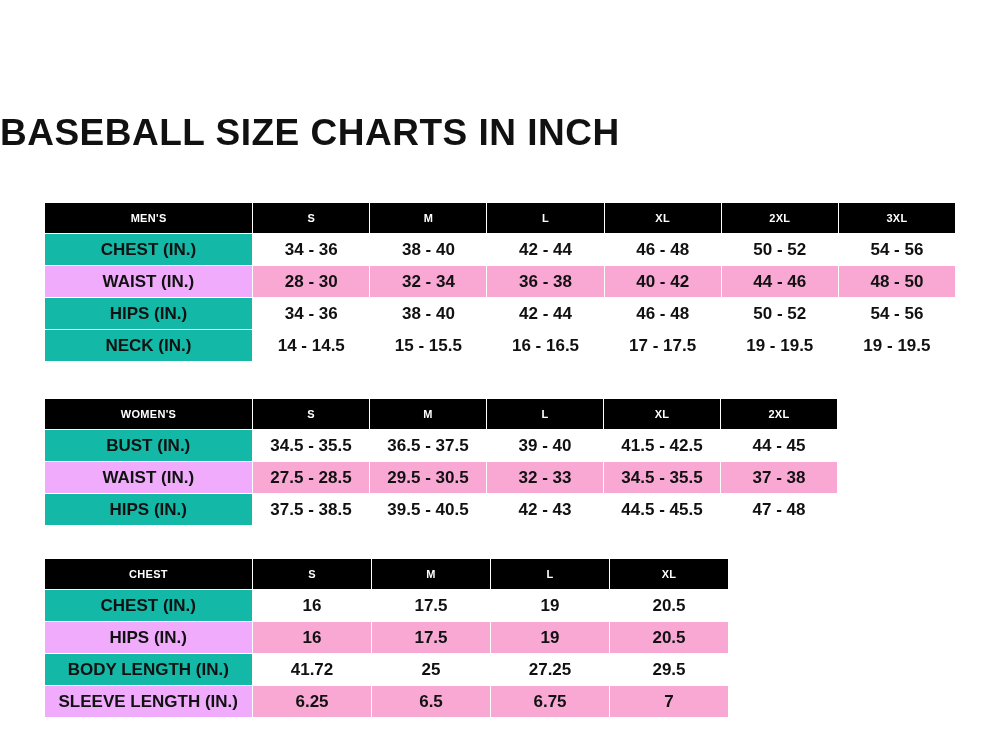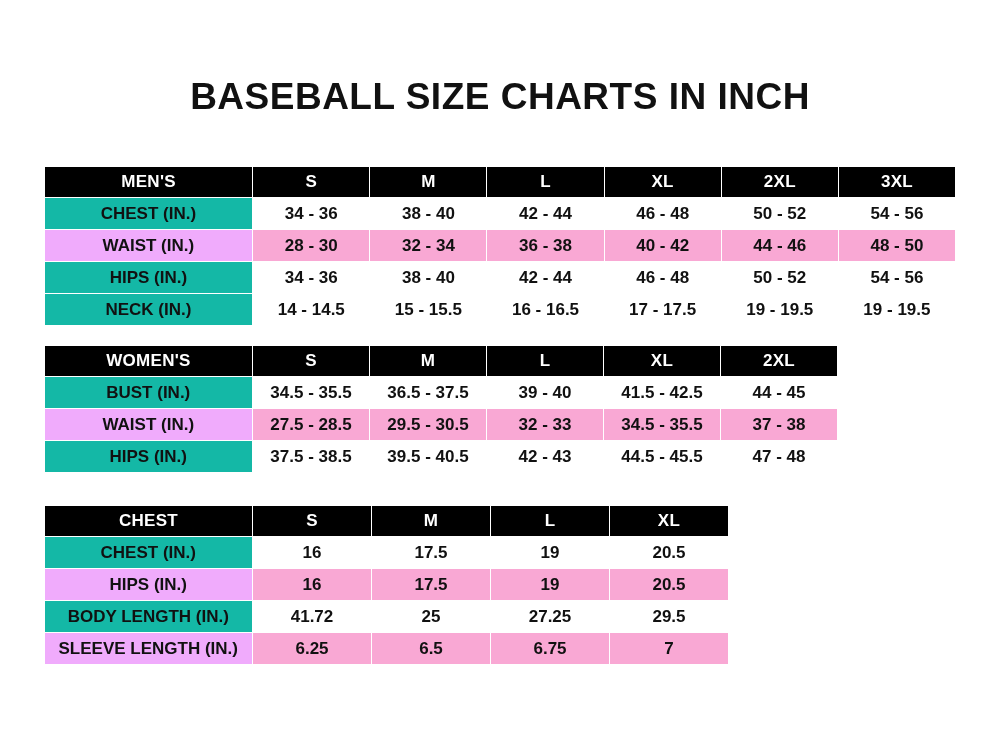--- a/index.html
+++ b/index.html
@@ -14,57 +14,57 @@
     color: #111111;
     overflow: hidden;
   }
   .page {
     position: relative;
     width: 1000px;
     height: 752px;
     box-sizing: border-box;
   }
   .title {
-    text-align: center;
+    text-align: left;
     font-size: 37px;
     font-weight: bold;
     letter-spacing: 0.5px;
     color: #111111;
     margin: 0;
-    padding-top: 76px;
+    padding-top: 112px;
   }
   .tables {
     margin-top: 48px;
     padding-left: 44px;
     padding-right: 44px;
   }
   table {
     border-collapse: collapse;
     table-layout: fixed;
     font-size: 17px;
   }
   table.mens { width: 912px; }
-  table.womens { width: 792px; margin-top: 19px; }
+  table.womens { width: 792px; margin-top: 36px; }
   table.youth { width: 684px; margin-top: 32px; }
 
   th, td {
     border: 1px solid #ffffff;
     height: 31px;
     text-align: center;
     font-weight: bold;
     color: #111111;
     padding: 0 4px;
     white-space: nowrap;
     overflow: hidden;
   }
   thead th {
     background: #000000;
     color: #ffffff;
     height: 30px;
-    font-size: 17px;
+    font-size: 11px;
     letter-spacing: 0.3px;
   }
   thead th.rowhead {
     text-align: center;
   }
   tbody tr.odd td { background: #ffffff; }
   tbody tr.even td { background: #f9a8d4; }
   tbody td.rowlabel {
     background: transparent;
     border-left: none;

